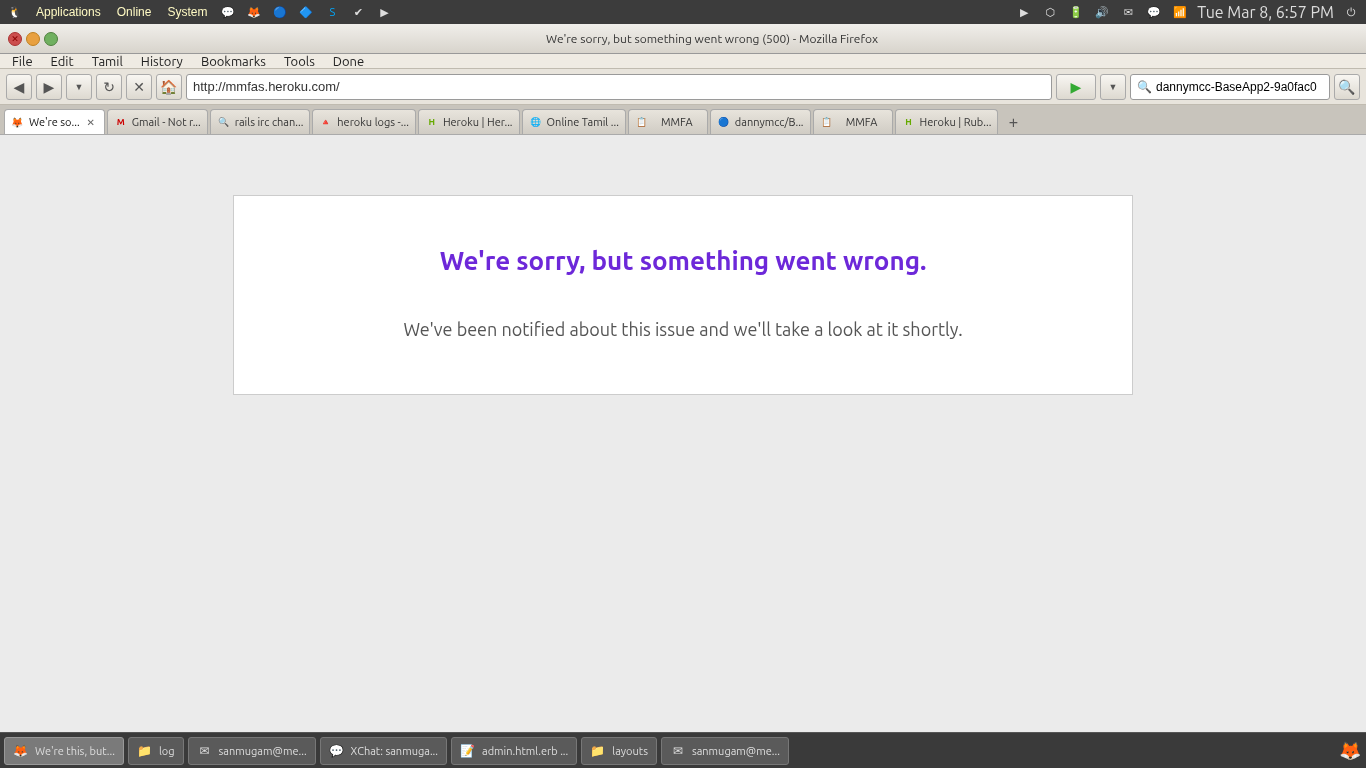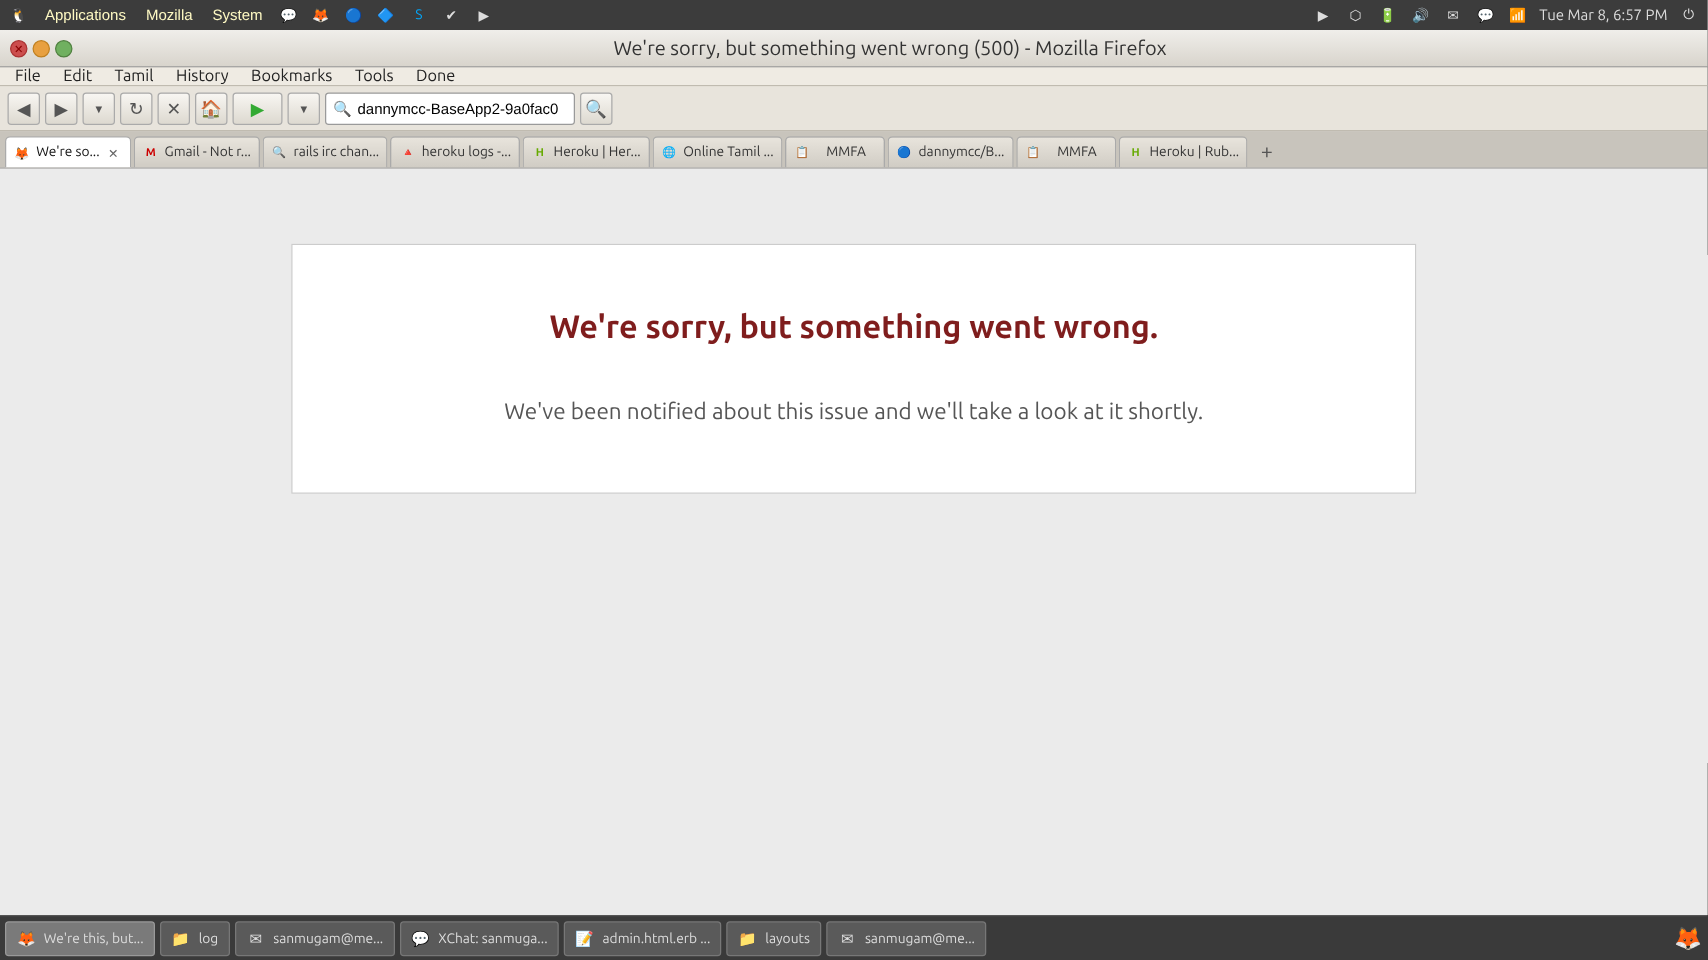--- a/index.html
+++ b/index.html
@@ -48,21 +48,21 @@
       padding: 0 8px;
       border-bottom: 1px solid #999;
     }
     .window-controls {
       display: flex; gap: 4px; margin-right: 8px;
     }
     .wc-close { width: 14px; height: 14px; border-radius: 50%; background: #cc4e4e; border: 1px solid #aa3333; cursor: pointer; display: flex; align-items: center; justify-content: center; font-size: 9px; color: #800; }
     .wc-min { width: 14px; height: 14px; border-radius: 50%; background: #e8a040; border: 1px solid #c08020; cursor: pointer; }
     .wc-max { width: 14px; height: 14px; border-radius: 50%; background: #70b060; border: 1px solid #508040; cursor: pointer; }
     .browser-title {
-      font-size: 16px; color: #333; flex: 1; text-align: center;
+      font-size: 12px; color: #333; flex: 1; text-align: center;
     }
 
     
     .menu-bar {
       background: #efebe3;
       height: 15px;
       display: flex;
       align-items: center;
       padding: 0 4px;
       border-bottom: 1px solid #c0bbb0;
@@ -182,21 +182,21 @@
       overflow: hidden;
     }
     .error-box {
       background: white;
       border: 1px solid #ccc;
       width: 900px;
       padding: 50px 40px;
       text-align: center;
     }
     .error-title {
-      color: #7f1d1d;
+      color: #6d28d9;
       font-size: 26px;
       font-weight: bold;
       margin-bottom: 40px;
     }
     .error-body {
       color: #555;
       font-size: 18px;
       line-height: 1.6;
     }
 
@@ -257,40 +257,40 @@
       margin-left: auto;
     }
   </style>
 </head>
 <body>
 
 <div class="system-bar">
   <div class="system-bar-left">
     <span class="system-icon">🐧</span>
     <button class="app-menu-btn">Applications</button>
-    <button class="app-menu-btn">Mozilla</button>
+    <button class="app-menu-btn">Online</button>
     <button class="app-menu-btn">System</button>
 
     <span class="system-icon" style="color:#e44">💬</span>
     <span class="system-icon">🦊</span>
     <span class="system-icon">🔵</span>
     <span class="system-icon">🔷</span>
     <span class="system-icon" style="color:#0af">S</span>
     <span class="system-icon">✔</span>
     <span class="system-icon">▶</span>
   </div>
   <div class="system-bar-right">
     <span class="system-icon">▶</span>
     <span class="system-icon">⬡</span>
     <span class="system-icon">🔋</span>
     <span class="system-icon">🔊</span>
     <span class="system-icon">✉</span>
     <span class="system-icon">💬</span>
     <span class="system-icon">📶</span>
-    <span style="font-size:12px;color:#ddd;">Tue Mar 8, 6:57 PM</span>
+    <span style="font-size:16px;color:#ddd;">Tue Mar 8, 6:57 PM</span>
     <span class="system-icon">⏻</span>
   </div>
 </div>
 
 <div class="browser-window">
 
   <div class="browser-titlebar">
     <div class="window-controls">
       <div class="wc-close">✕</div>
       <div class="wc-min"></div>
@@ -309,20 +309,23 @@
     <span class="menu-item">Done</span>
   </div>
 
   <div class="nav-bar">
     <div class="nav-btn">◀</div>
     <div class="nav-btn">▶</div>
     <div class="nav-btn" style="font-size:9px;">▼</div>
     <div class="nav-btn">↻</div>
     <div class="nav-btn">✕</div>
     <div class="nav-btn">🏠</div>
+    <div class="url-bar-container">
+      <input class="url-bar" type="text" value="http://mmfas.heroku.com/" style="">
+    </div>
     <div class="nav-btn" style="width:40px;color:#3a3;">▶</div>
     <div class="nav-btn" style="font-size:9px;">▼</div>
     <div class="search-bar-container">
       <span style="font-size:12px;margin-right:4px;color:#555;">🔍</span>
       <input class="search-bar" type="text" value="dannymcc-BaseApp2-9a0fac0" style="">
     </div>
     <div class="nav-btn">🔍</div>
   </div>
 
   <div class="tabs-bar">

